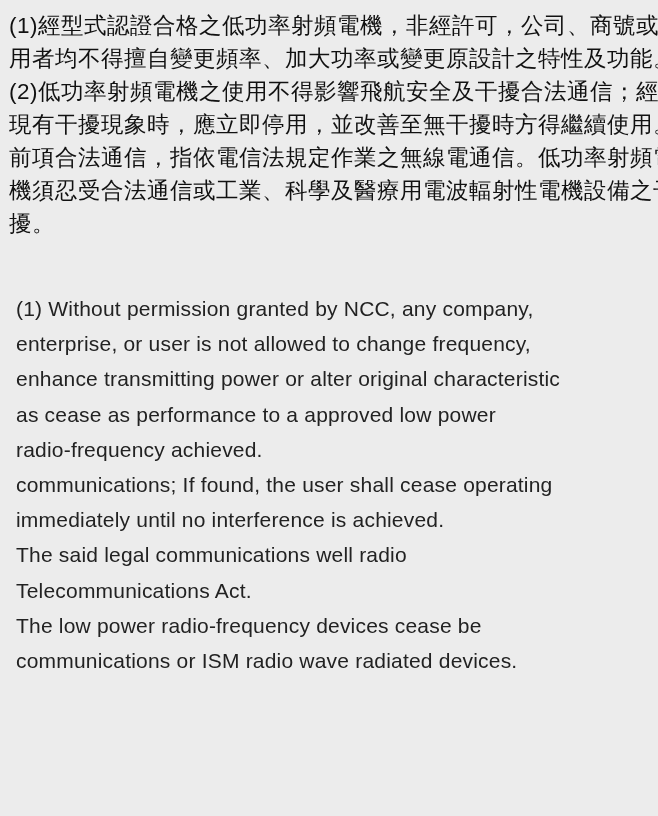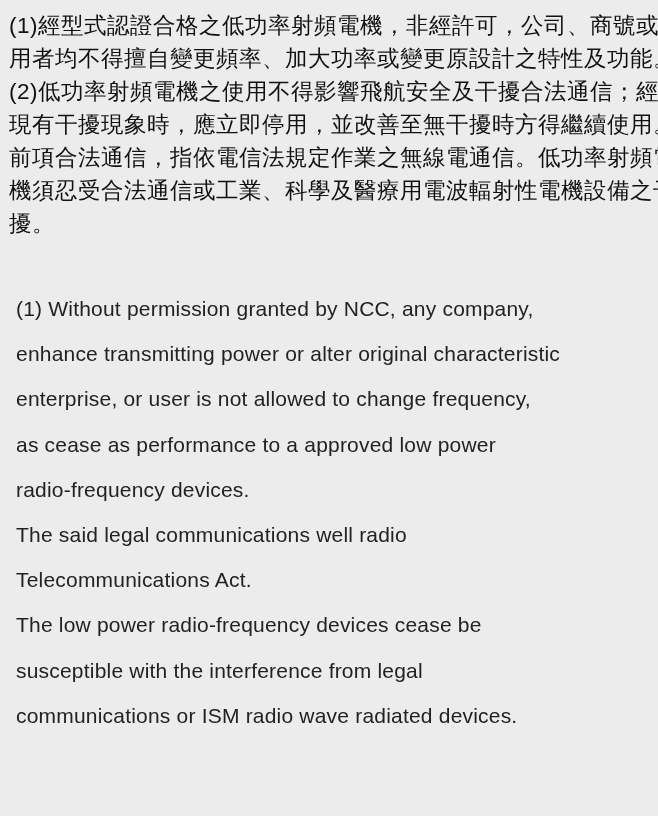--- a/index.html
+++ b/index.html
@@ -34,44 +34,44 @@
     margin-top: 51px;
     padding-left: 16px;
     padding-right: 6px;
     color: #222222;
     font-size: 21px;
     line-height: 35.2px;
     letter-spacing: 0.2px;
   }
   .en-line {
     white-space: nowrap;
-    margin-top: 10px;
   }
 </style>
 </head>
 <body>
 
 <div class="doc">
 
   <div class="zh-block">
     <div class="zh-line">(1)經型式認證合格之低功率射頻電機，非經許可，公司、商號或使</div>
     <div class="zh-line">用者均不得擅自變更頻率、加大功率或變更原設計之特性及功能。</div>
     <div class="zh-line">(2)低功率射頻電機之使用不得影響飛航安全及干擾合法通信；經發</div>
     <div class="zh-line">現有干擾現象時，應立即停用，並改善至無干擾時方得繼續使用。</div>
     <div class="zh-line">前項合法通信，指依電信法規定作業之無線電通信。低功率射頻電</div>
     <div class="zh-line">機須忍受合法通信或工業、科學及醫療用電波輻射性電機設備之干</div>
     <div class="zh-line">擾。</div>
   </div>
 
   <div class="en-block">
     <div class="en-line">(1) Without permission granted by NCC, any company,</div>
+    <div class="en-line">enterprise, or user is not allowed to change frequency,</div>
     <div class="en-line">enhance transmitting power or alter original characteristic</div>
-    <div class="en-line">enterprise, or user is not allowed to change frequency,</div>
     <div class="en-line">as cease as performance to a approved low power</div>
-    <div class="en-line">radio-frequency devices.</div>
+    <div class="en-line">radio-frequency achieved.</div>
+    <div class="en-line">communications; If found, the user shall cease operating</div>
+    <div class="en-line">immediately until no interference is achieved.</div>
     <div class="en-line">The said legal communications well radio</div>
     <div class="en-line">Telecommunications Act.</div>
     <div class="en-line">The low power radio-frequency devices cease be</div>
-    <div class="en-line">susceptible with the interference from legal</div>
     <div class="en-line">communications or ISM radio wave radiated devices.</div>
   </div>
 
 </div>
 
 </body></html>

